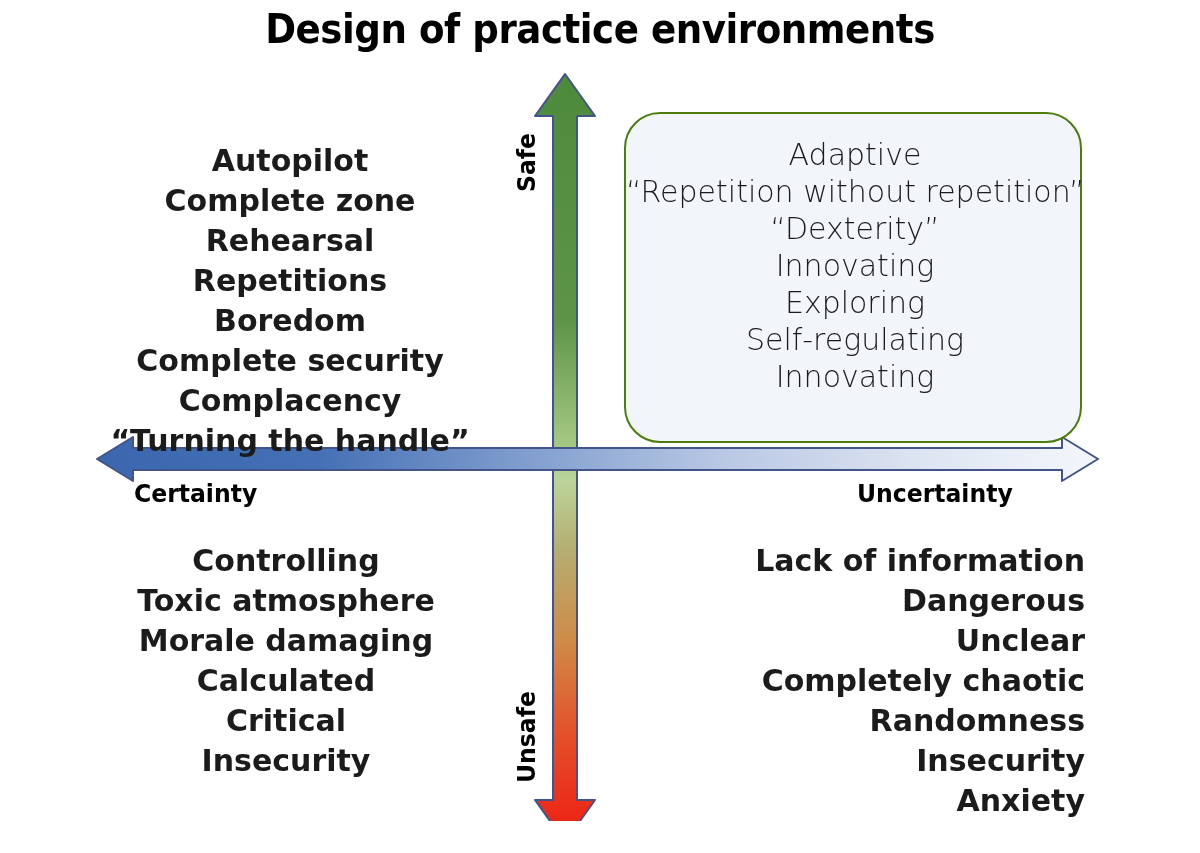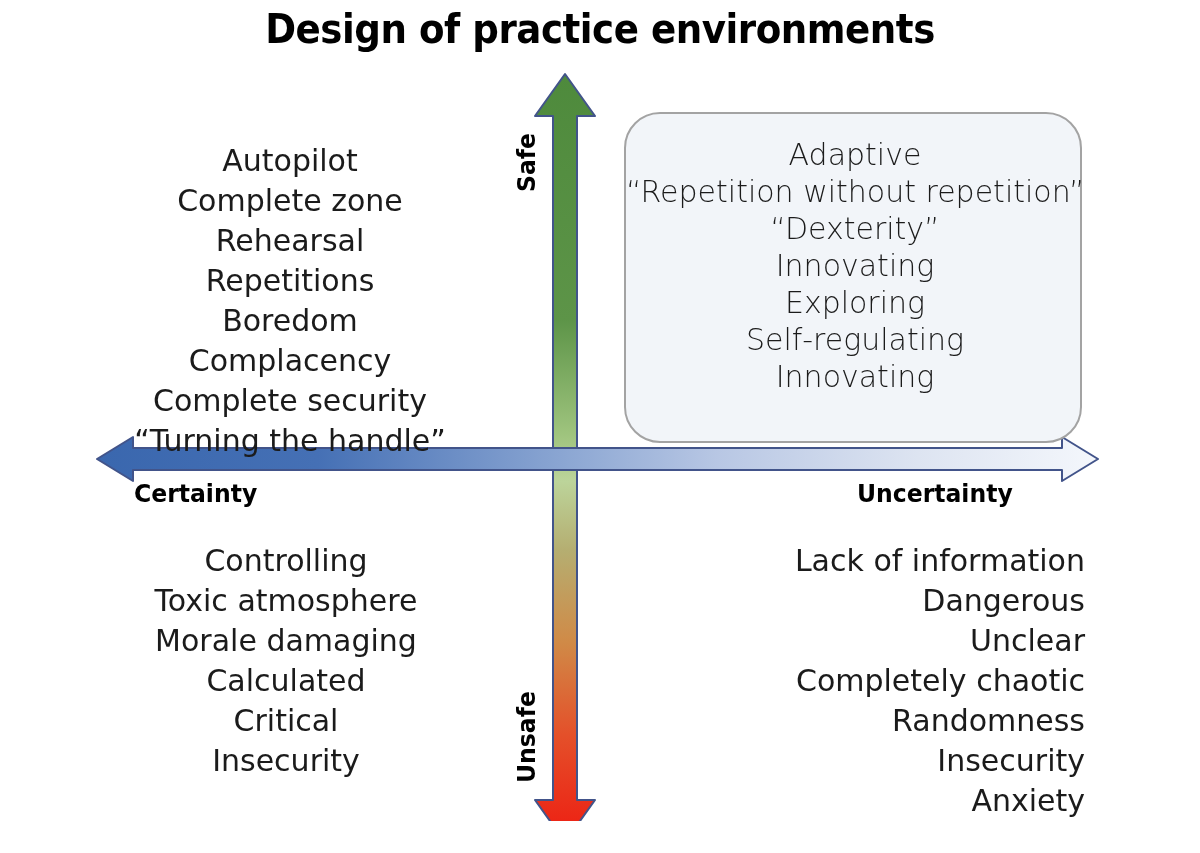--- a/index.html
+++ b/index.html
@@ -82,21 +82,21 @@
     left: 512px;
     top: 783px;
     transform: rotate(-90deg) scaleX(0.94);
   }
 
   
   .quadrant {
     position: absolute;
     text-align: center;
     font-family: "DejaVu Sans", sans-serif;
-    font-weight: 400;
+    font-weight: 700;
     font-size: 30px;
     line-height: 40px;
     color: #1b1b1b;
     white-space: nowrap;
   }
   .quadrant div {
     white-space: nowrap;
   }
 
   #quadrant-top-left {
@@ -118,21 +118,21 @@
 
   
   #box-top-right {
     position: absolute;
     left: 624px;
     top: 112px;
     width: 458px;
     height: 331px;
     box-sizing: border-box;
     background: #f2f5f9;
-    border: 2px solid #a3a3a3;
+    border: 2px solid #4d7c0f;
     border-radius: 36px;
   }
   #quadrant-top-right {
     position: absolute;
     left: 0;
     top: 22px;
     width: 458px;
     text-align: center;
     font-family: "DejaVu Sans", sans-serif;
     font-weight: 300;
@@ -186,22 +186,22 @@
   <div class="axis-label" id="label-uncertainty">Uncertainty</div>
   <div class="axis-label-vertical" id="label-safe">Safe</div>
   <div class="axis-label-vertical" id="label-unsafe">Unsafe</div>
 
   <div class="quadrant" id="quadrant-top-left">
     <div>Autopilot</div>
     <div>Complete zone</div>
     <div>Rehearsal</div>
     <div>Repetitions</div>
     <div>Boredom</div>
+    <div>Complete security</div>
     <div>Complacency</div>
-    <div>Complete security</div>
     <div>“Turning the handle”</div>
   </div>
 
   <div id="box-top-right">
     <div id="quadrant-top-right">
       <div>Adaptive</div>
       <div>“Repetition without repetition”</div>
       <div>“Dexterity”</div>
       <div>Innovating</div>
       <div>Exploring</div>

